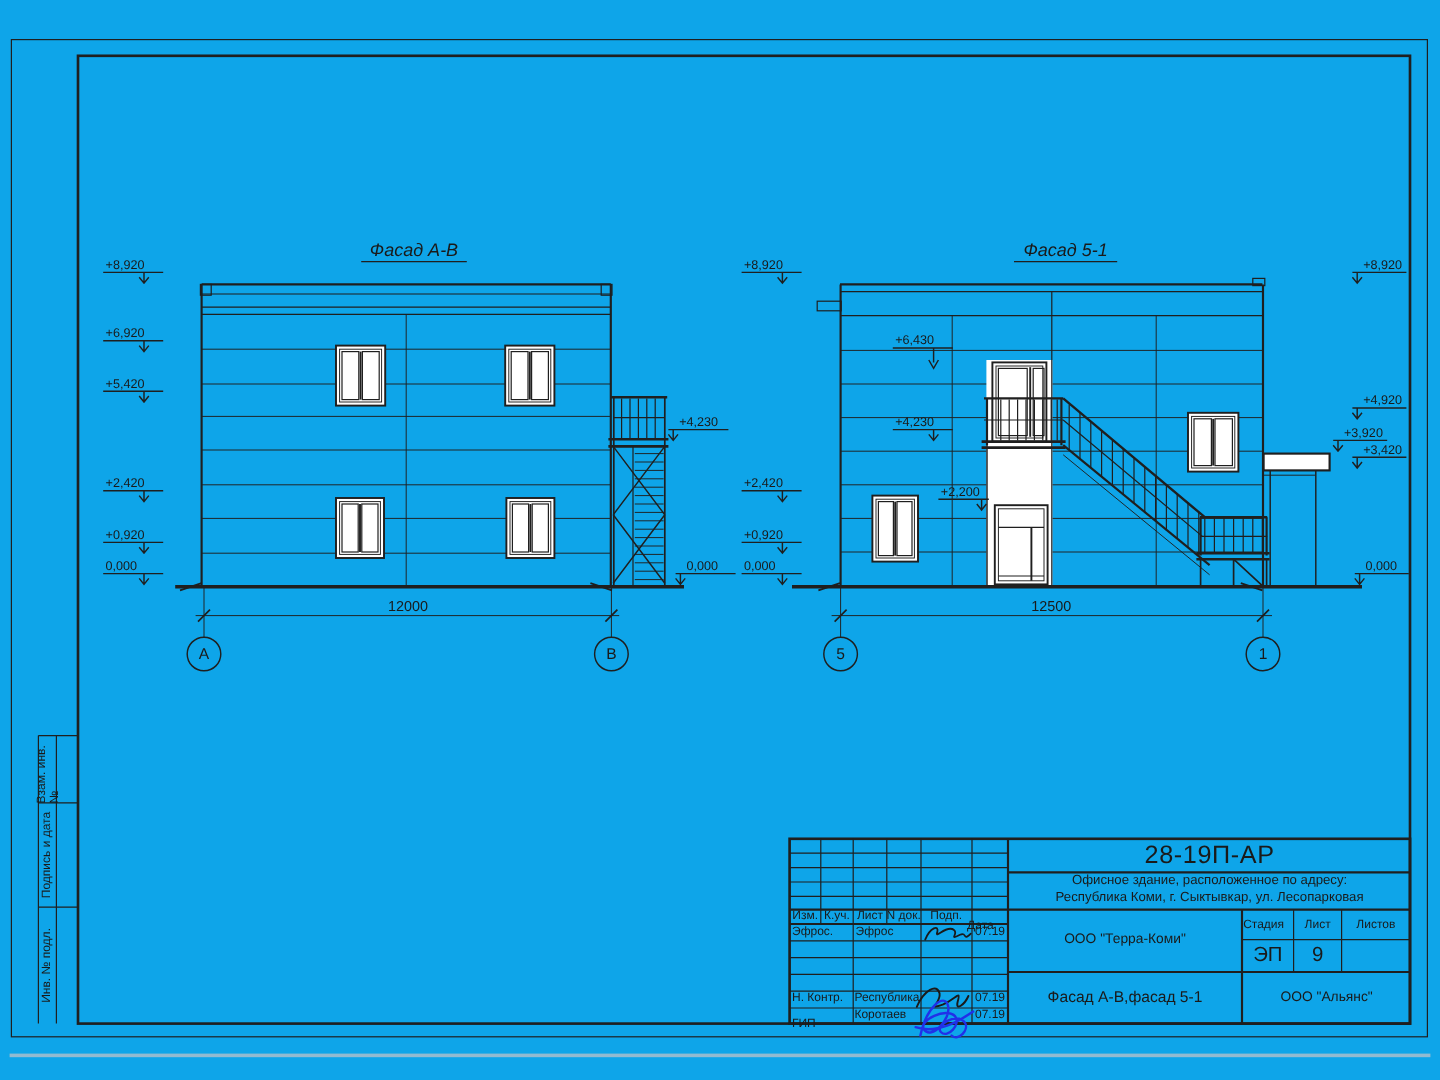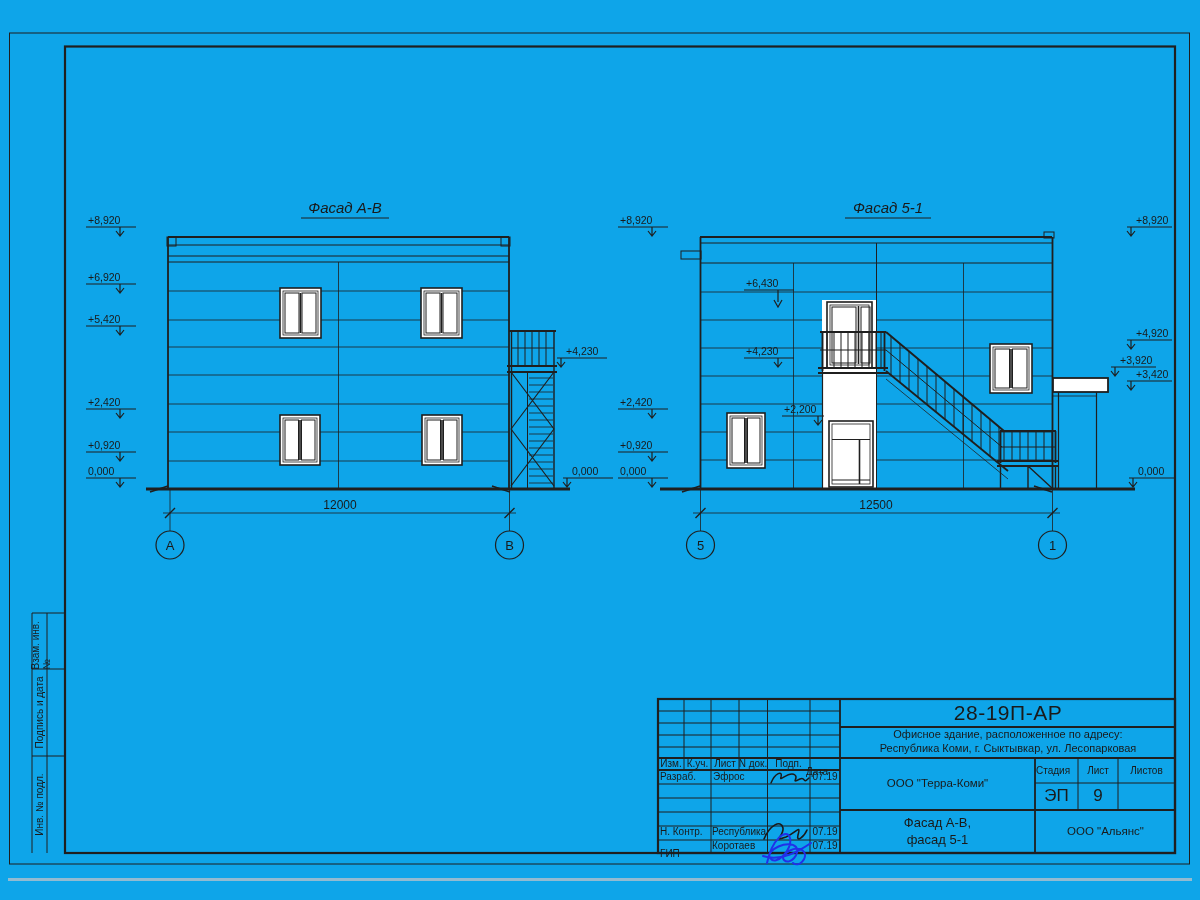--- a/index.html
+++ b/index.html
@@ -14,21 +14,21 @@
   text{font-family:"Liberation Sans",sans-serif;fill:#1a1a1a}
   .te{font-size:10.5px}
   .tdim{font-size:12px;text-anchor:middle}
   .tax{font-size:13px;text-anchor:middle}
   .tft{font-size:15px;font-style:italic;text-anchor:middle}
   .cell{position:absolute;display:flex;align-items:center;justify-content:center;
         line-height:1.2;text-align:left;white-space:nowrap}
   .cell.ljust{justify-content:flex-start}
   .f10{font-size:10px}.f11{font-size:11px}.f115{font-size:11.5px}
   .f13{font-size:13px}.f16{font-size:17px}.f21{font-size:21px;letter-spacing:.5px}
-  .two-line{flex-direction:column;line-height:1.25}
+  .two-line{flex-direction:row;line-height:1.25}
   .vlabel{position:absolute;display:flex;align-items:center;justify-content:center;
           font-size:10px;transform:rotate(-90deg)}
   .page-shadow{position:absolute;left:8px;top:878px;width:1184px;height:3px;background:#bfc3c8;opacity:.75}
 </style>
 </head>
 <body>
 
 <div class="page">
 
 <svg width="1200" height="900" viewBox="0 0 1200 900">
@@ -310,21 +310,21 @@
 <div class="cell f11" style="left:841px;top:741px;width:334px;height:16px">Республика Коми, г. Сыктывкар, ул. Лесопарковая</div>
 <div class="cell f11" style="left:841px;top:727px;width:334px;height:16px">Офисное здание, расположенное по адресу:</div>
 
 <div class="cell f10" style="left:658px;top:758px;width:26px;height:12px">Изм.</div>
 <div class="cell f10" style="left:684px;top:758px;width:27px;height:12px">К.уч.</div>
 <div class="cell f10" style="left:711px;top:758px;width:28px;height:12px">Лист</div>
 <div class="cell f10" style="left:739px;top:758px;width:28px;height:12px">N док.</div>
 <div class="cell f10" style="left:767px;top:758px;width:43px;height:12px">Подп.</div>
 <div class="cell f10" style="left:810px;top:766px;width:14px;height:12px">Дата</div>
 
-<div class="cell ljust f10" style="left:660px;top:769px;width:52px;height:15px">Разраб.</div>
+<div class="cell ljust f10" style="left:660px;top:769px;width:52px;height:15px">Эфрос.</div>
 <div class="cell ljust f10" style="left:713px;top:769px;width:54px;height:15px">Эфрос</div>
 <div class="cell f10" style="left:810px;top:769px;width:30px;height:15px">07.19</div>
 
 <div class="cell ljust f10" style="left:660px;top:825px;width:52px;height:14px">Н. Контр.</div>
 <div class="cell ljust f10" style="left:712px;top:825px;width:56px;height:14px">Республика</div>
 <div class="cell f10" style="left:810px;top:825px;width:30px;height:14px">07.19</div>
 
 <div class="cell ljust f10" style="left:660px;top:839px;width:52px;height:30px">ГИП</div>
 <div class="cell ljust f10" style="left:712px;top:839px;width:56px;height:14px">Коротаев</div>
 <div class="cell f10" style="left:810px;top:839px;width:30px;height:14px">07.19</div>

